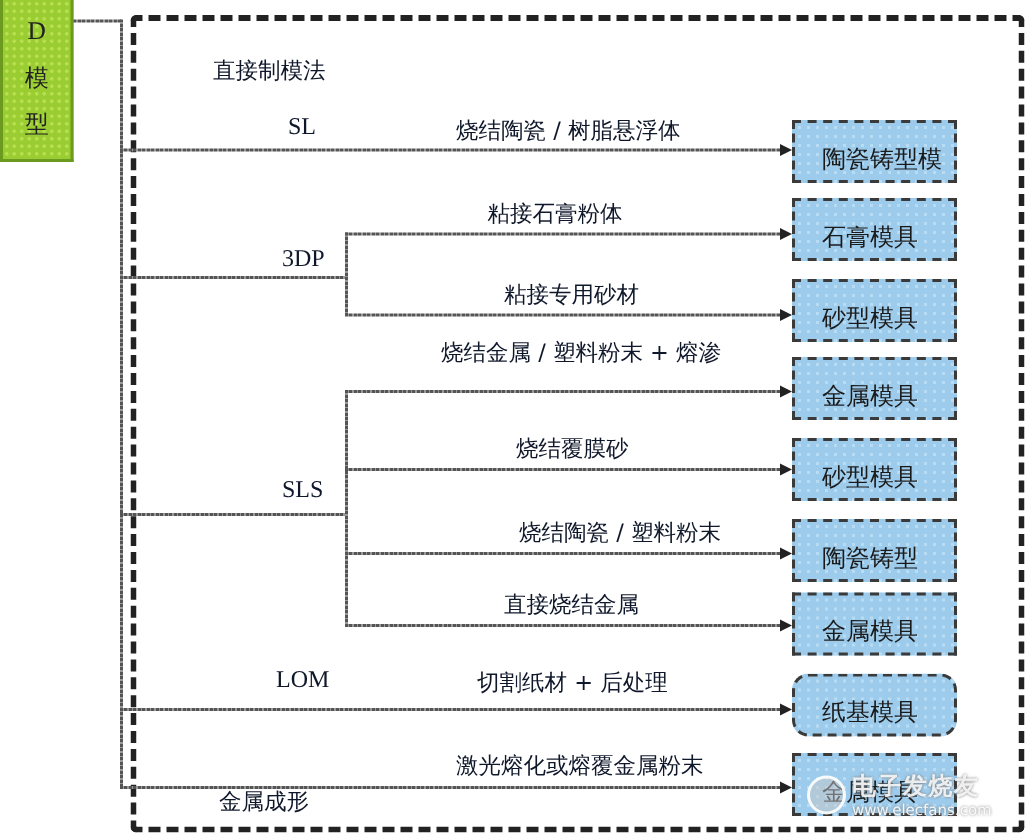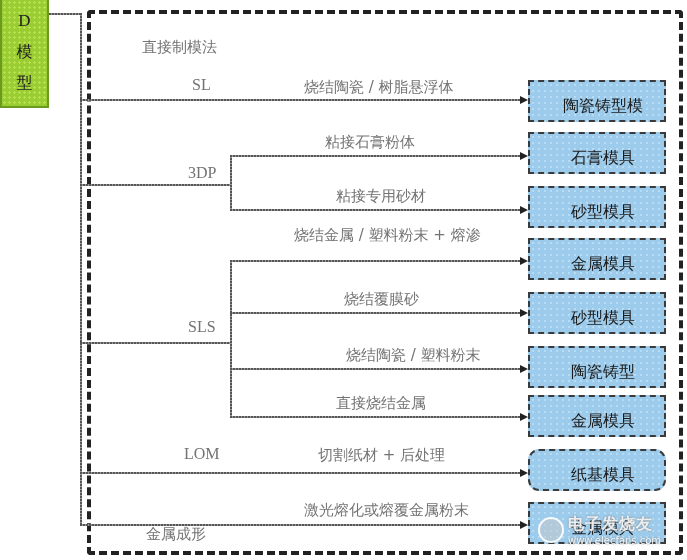--- a/index.html
+++ b/index.html
@@ -28,31 +28,31 @@
     .hline { height: 2px; }
     .vline { width: 2px; background: repeating-linear-gradient(180deg, #555 0 2px, #999 2px 3px); }
 
     .arrowhead {
       position: absolute; width: 0; height: 0;
       border-top: 4px solid transparent; border-bottom: 4px solid transparent;
       border-left: 8px solid #222;
     }
 
     .label {
-      position: absolute; font-size: 15px; white-space: nowrap; color: #737373;
+      position: absolute; font-size: 15px; white-space: nowrap; color: #0f172a;
     }
     .label.serif { font-family: "Liberation Serif", serif; font-size: 16px; margin-left: 20px; }
 
     .target-box {
-      position: absolute; left: 528px; width: 138px; height: 42px;
+      position: absolute; left: 528px; width: 110px; height: 42px;
       background: #9dcbeb;
       background-image: radial-gradient(#b7dcf4 1px, transparent 1.2px);
       background-size: 6px 6px;
       border: 2px dashed #3a3a3a;
-      display: flex; align-items: flex-end; justify-content: center;
+      display: flex; align-items: flex-end; 
       padding: 0 6px 3px 18px;
     }
     .target-box span { font-size: 16px; color: #1a1a1a; white-space: nowrap; }
 
     .watermark {
       position: absolute; left: 538px; top: 505px; width: 145px; height: 50px;
       pointer-events: none; display: flex; align-items: center;
     }
     .watermark .logo {
       width: 26px; height: 26px; border-radius: 50%; border: 2px solid rgba(255,255,255,0.9);

